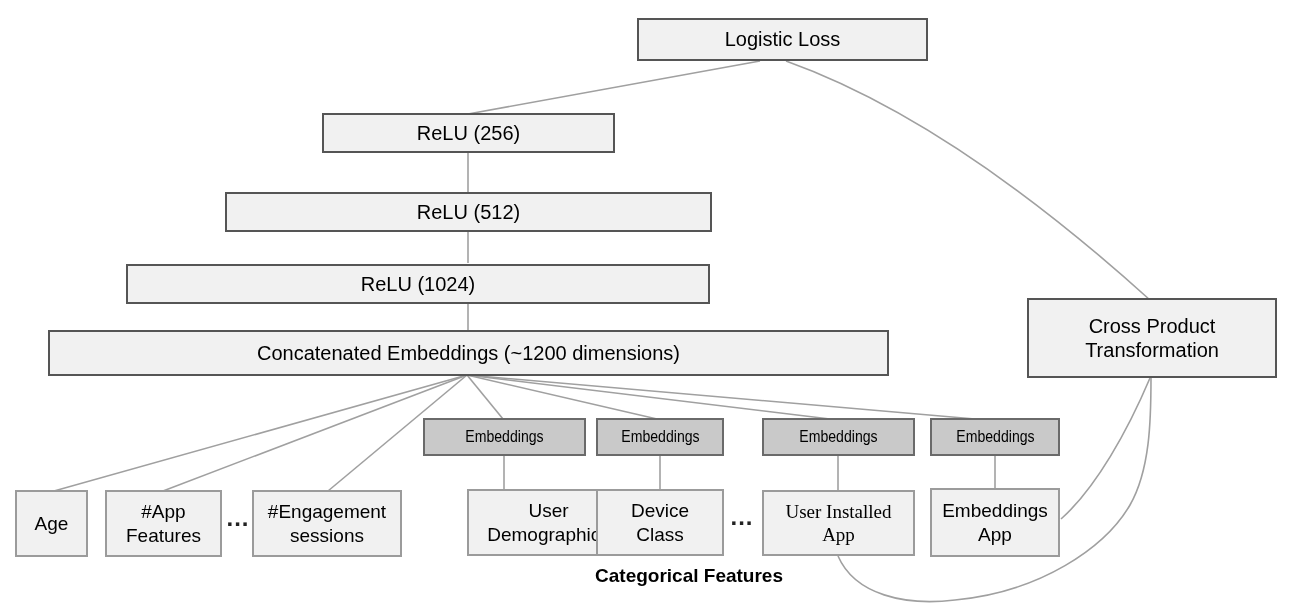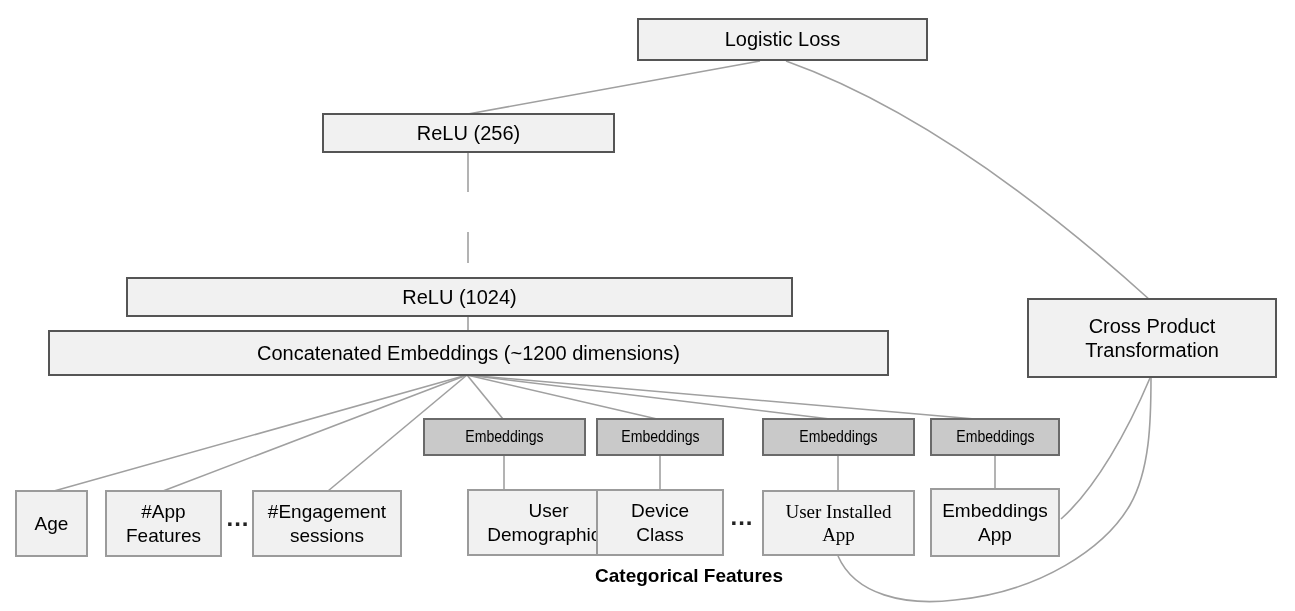--- a/index.html
+++ b/index.html
@@ -59,22 +59,23 @@
     <line x1="838" y1="456" x2="838" y2="491"></line>
     <line x1="995" y1="456" x2="995" y2="490"></line>
     <path d="M 1150 378 C 1128 430 1096 488 1061 519"></path>
     <path d="M 838 556 C 855 595 905 606 955 600 C 1040 592 1105 548 1130 505 C 1150 470 1151 420 1151 378"></path>
   </svg>
 
   <div class="node" style="left:637px;top:18px;width:291px;height:43px;">Logistic Loss</div>
 
   <div class="node" style="left:322px;top:113px;width:293px;height:40px;">ReLU (256)</div>
 
+  <div class="node" style="left:225px;top:192px;width:487px;height:40px;">ReLU (512)</div>
 
-  <div class="node" style="left:126px;top:277px;width:667px;height:40px;">ReLU (1024)</div>
+  <div class="node" style="left:126px;top:264px;width:584px;height:40px;">ReLU (1024)</div>
 
   <div class="node" style="left:48px;top:330px;width:841px;height:46px;">Concatenated Embeddings (~1200 dimensions)</div>
 
   <div class="node" style="left:1027px;top:298px;width:250px;height:80px;">Cross Product
 Transformation</div>
 
   <div class="node embed" style="left:423px;top:418px;width:163px;height:38px;">
     <span class="cond">Embeddings</span>
   </div>
   <div class="node embed" style="left:596px;top:418px;width:128px;height:38px;">

